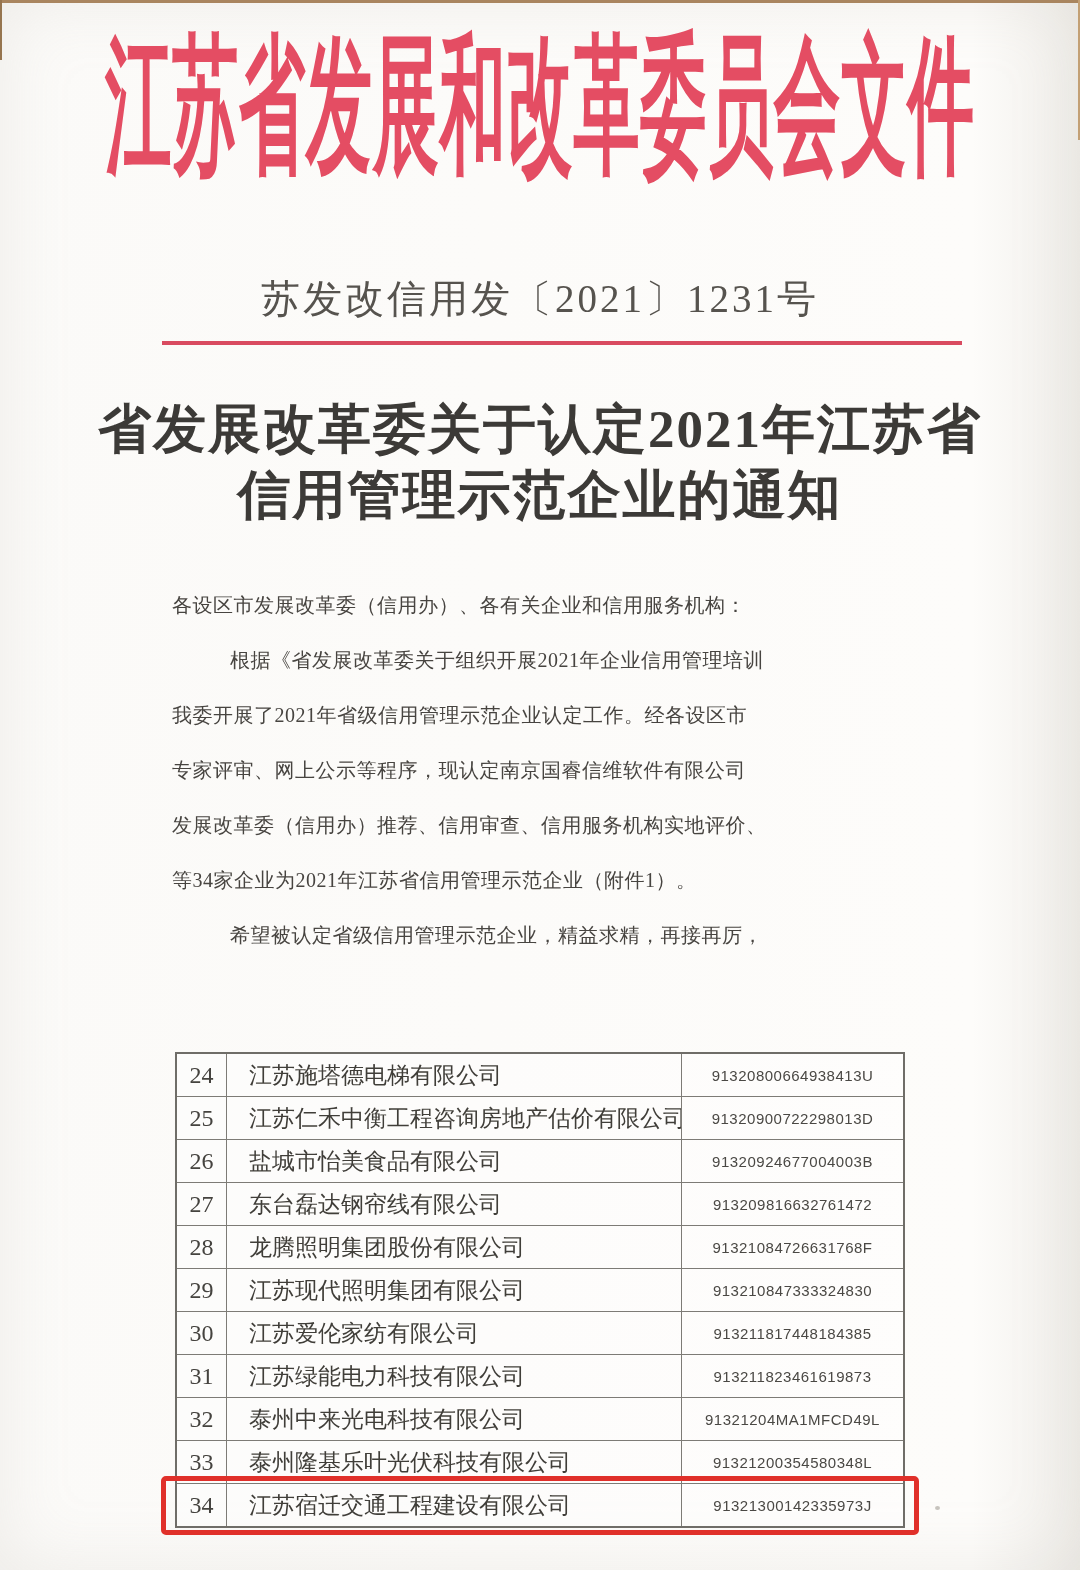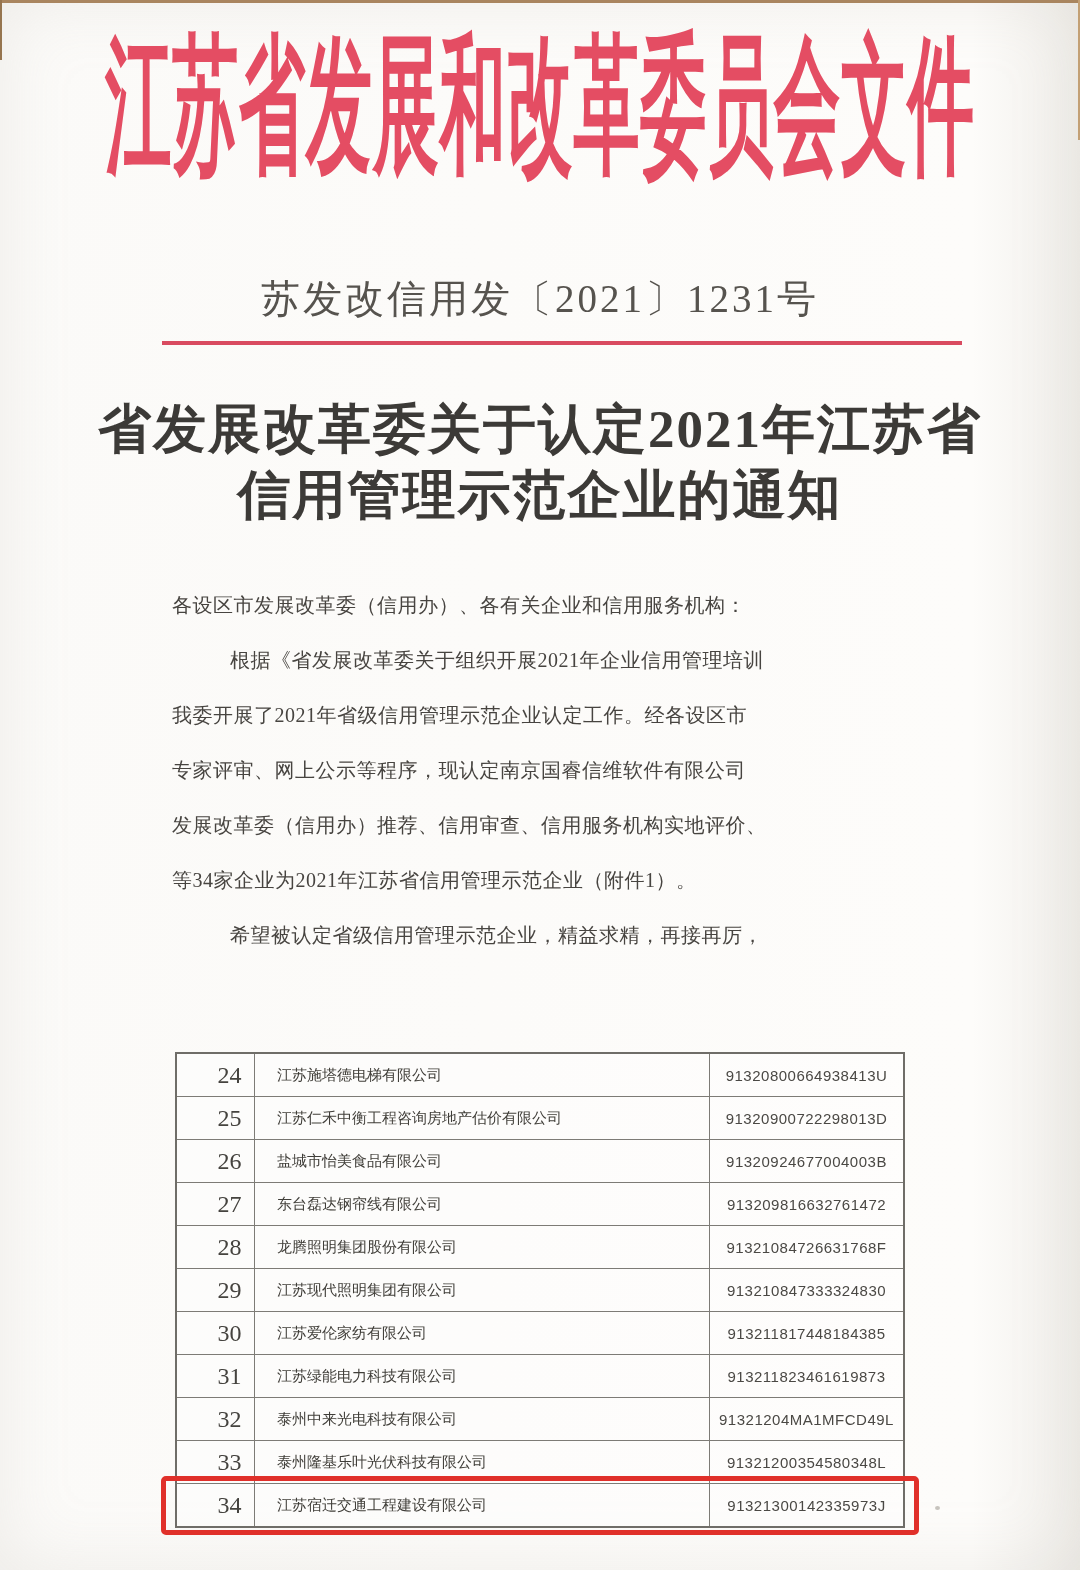--- a/index.html
+++ b/index.html
@@ -53,30 +53,29 @@
   .body-line.indent { padding-left: 58px; }
 
   .companies-table {
     position: absolute; top: 1052px; left: 175px; width: 730px;
     border: 2px solid #6f6d68; box-sizing: border-box; background: rgba(255,255,255,0.4);
   }
   .t-row {
     display: grid; grid-template-columns: 50px 455px 1fr;
     height: 42px; position: relative;
     border-bottom: 1px solid #7d7b76;
-    padding-left: 28px;
   }
   .t-row:last-child { border-bottom: none; }
   .t-cell {
     display: flex; align-items: center; overflow: hidden;
     border-right: 1px solid #7d7b76; box-sizing: border-box;
   }
   .t-cell:last-child { border-right: none; }
   .cell-no   { justify-content: center; font-size: 24px; color: #45433f; }
-  .cell-name { padding-left: 22px; font-size: 15px; color: #403e39; white-space: nowrap; }
+  .cell-name { padding-left: 22px; font-size: 23px; color: #403e39; white-space: nowrap; }
   .cell-code {
     justify-content: center; font-family: "Liberation Sans", "DejaVu Sans", sans-serif;
     font-size: 15px; letter-spacing: 0.5px; color: #4a4844;
   }
   .t-row.highlight::after {
     content: ""; position: absolute;
     top: -8px; bottom: -9px; left: -16px; right: -16px;
     border: 5px solid var(--highlight-red, #e0302a);
     border-radius: 5px; pointer-events: none;
   }

